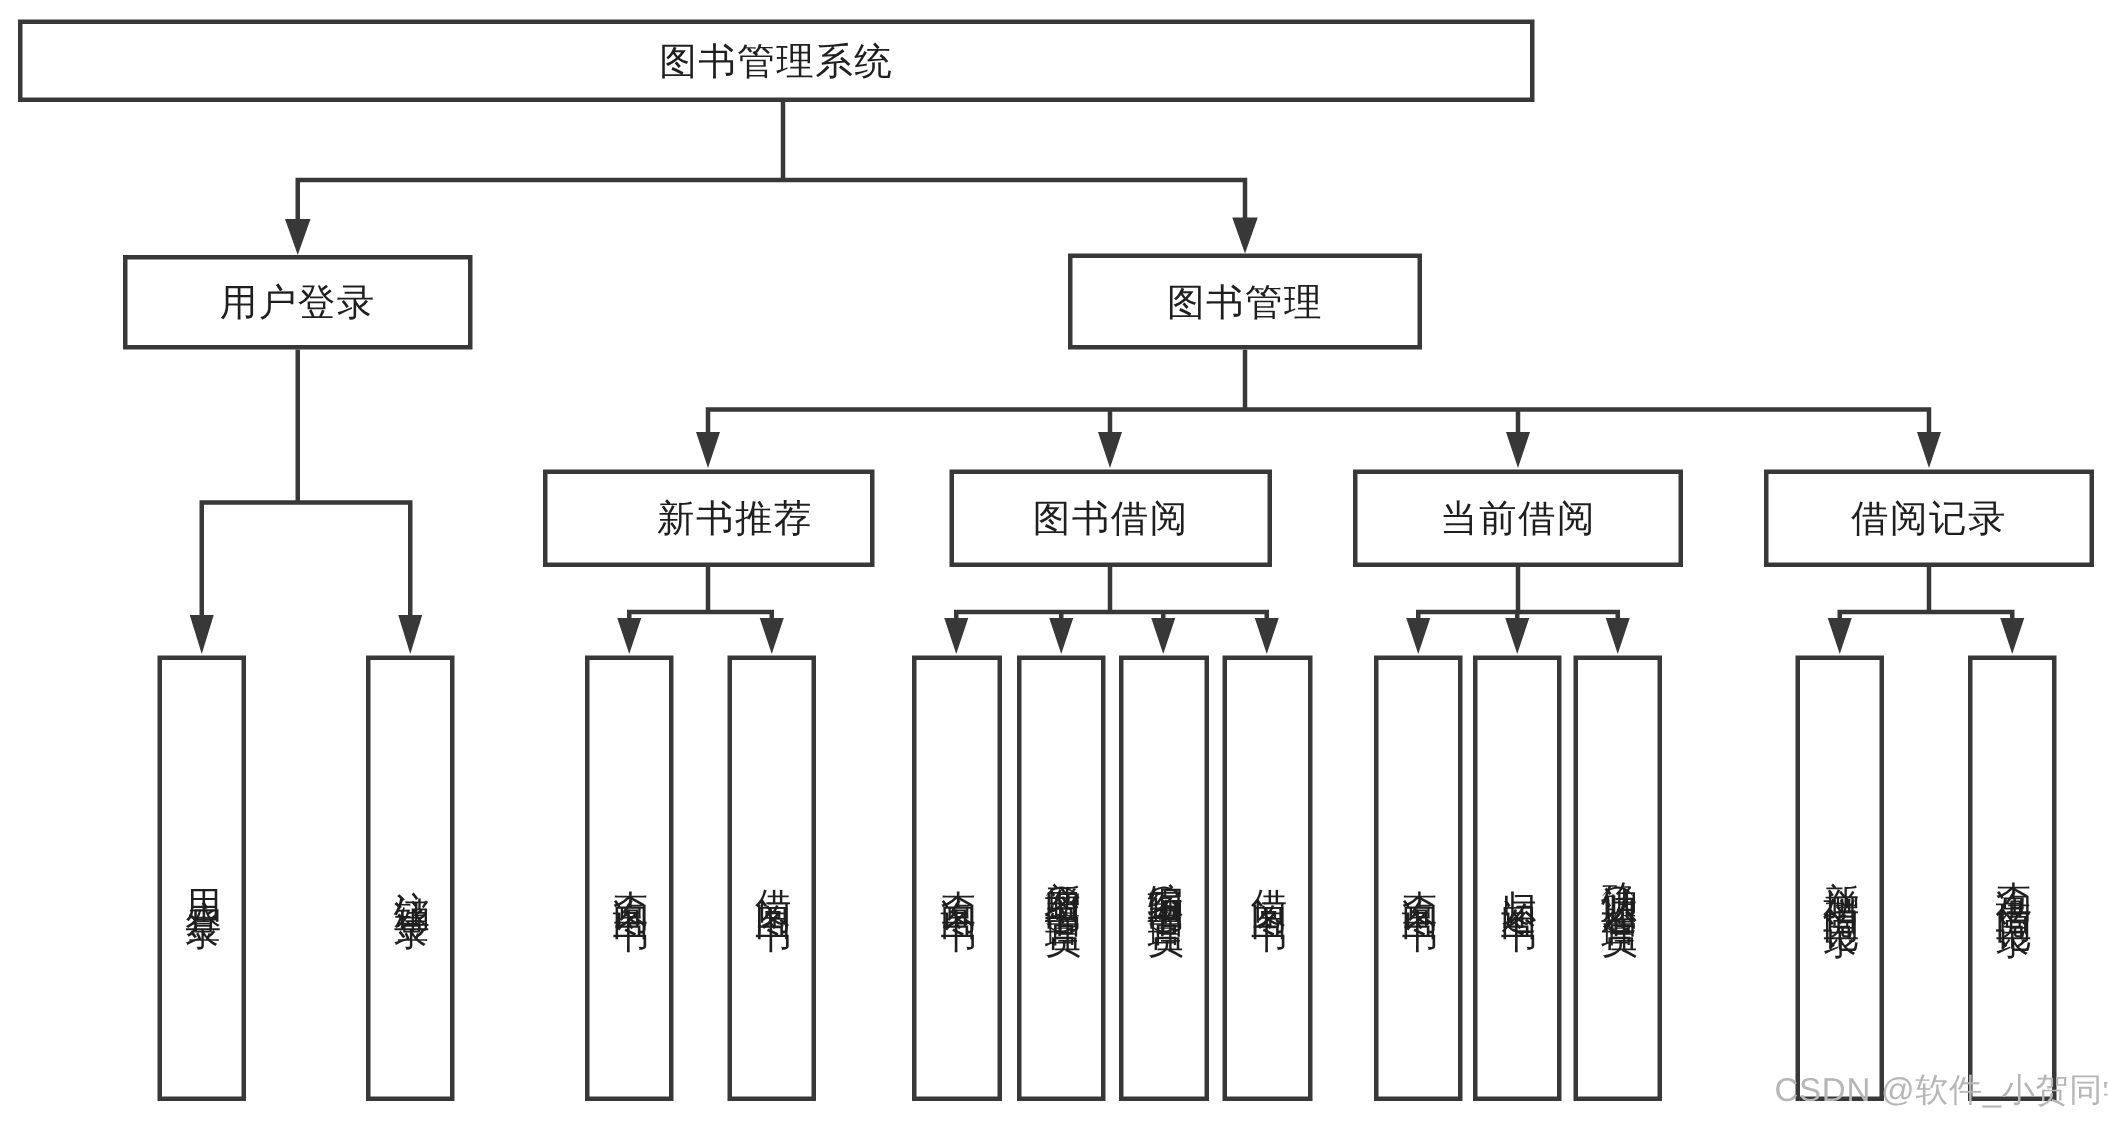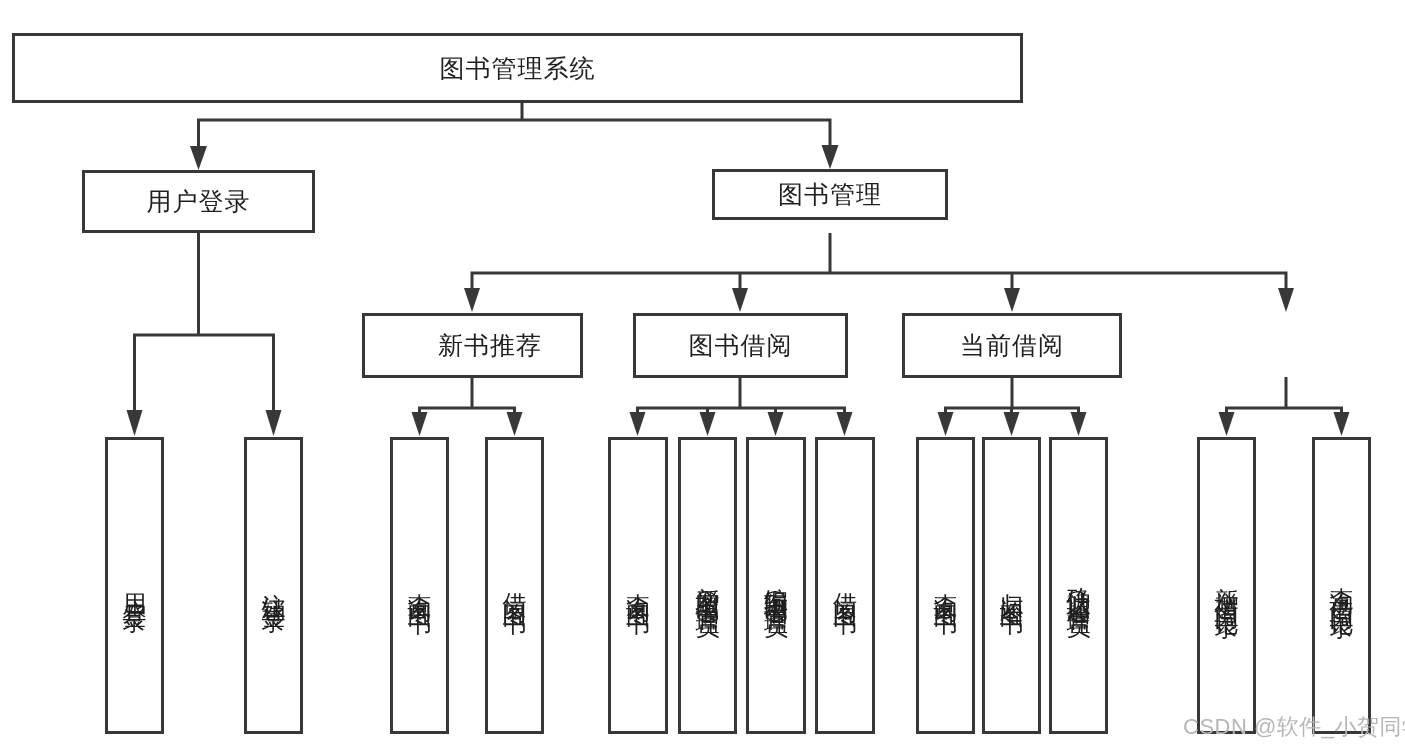--- a/index.html
+++ b/index.html
@@ -90,39 +90,42 @@
 
       <polygon points="937.5,412 953.5,412 945.5,436"></polygon>
       <polygon points="1003.5,412 1019.5,412 1011.5,436"></polygon>
       <polygon points="1070.5,412 1086.5,412 1078.5,436"></polygon>
 
       <polygon points="1218.5,412 1234.5,412 1226.5,436"></polygon>
       <polygon points="1333.5,412 1349.5,412 1341.5,436"></polygon>
     </g>
   </svg>
 
-  <div class="box" style="left:12px;top:13px;width:1011px;height:70px;margin-top:20px;">
+  <div class="box" style="left:12px;top:13px;width:1011px;height:55px;">
     <span class="hlabel">图书管理系统</span>
   </div>
 
   <div class="box" style="left:82px;top:170px;width:233px;height:63px;">
     <span class="hlabel">用户登录</span>
   </div>
-  <div class="box" style="left:712px;top:169px;width:236px;height:51px;">
+  <div class="box" style="left:712px;top:169px;width:236px;height:64px;">
     <span class="hlabel">图书管理</span>
   </div>
 
   <div class="box" style="left:362px;top:313px;width:221px;height:65px;padding-left:35px;">
     <span class="hlabel">新书推荐</span>
   </div>
   <div class="box" style="left:633px;top:313px;width:215px;height:65px;">
     <span class="hlabel">图书借阅</span>
   </div>
   <div class="box" style="left:902px;top:313px;width:220px;height:65px;">
     <span class="hlabel">当前借阅</span>
+  </div>
+  <div class="box" style="left:1176px;top:313px;width:220px;height:65px;">
+    <span class="hlabel">借阅记录</span>
   </div>
 
   <div class="box" style="left:105px;top:437px;width:59px;height:297px;">
     <span class="vlabel">用户登录</span>
   </div>
   <div class="box" style="left:244px;top:437px;width:59px;height:297px;">
     <span class="vlabel">注销登录</span>
   </div>
   <div class="box" style="left:390px;top:437px;width:59px;height:297px;">
     <span class="vlabel">查询图书</span>

